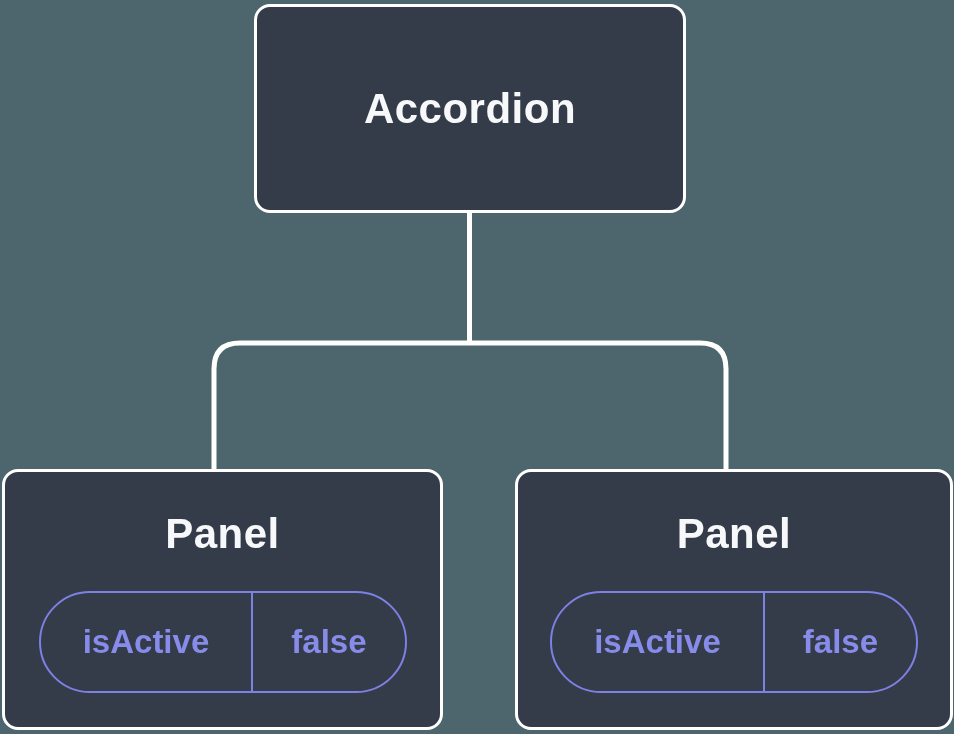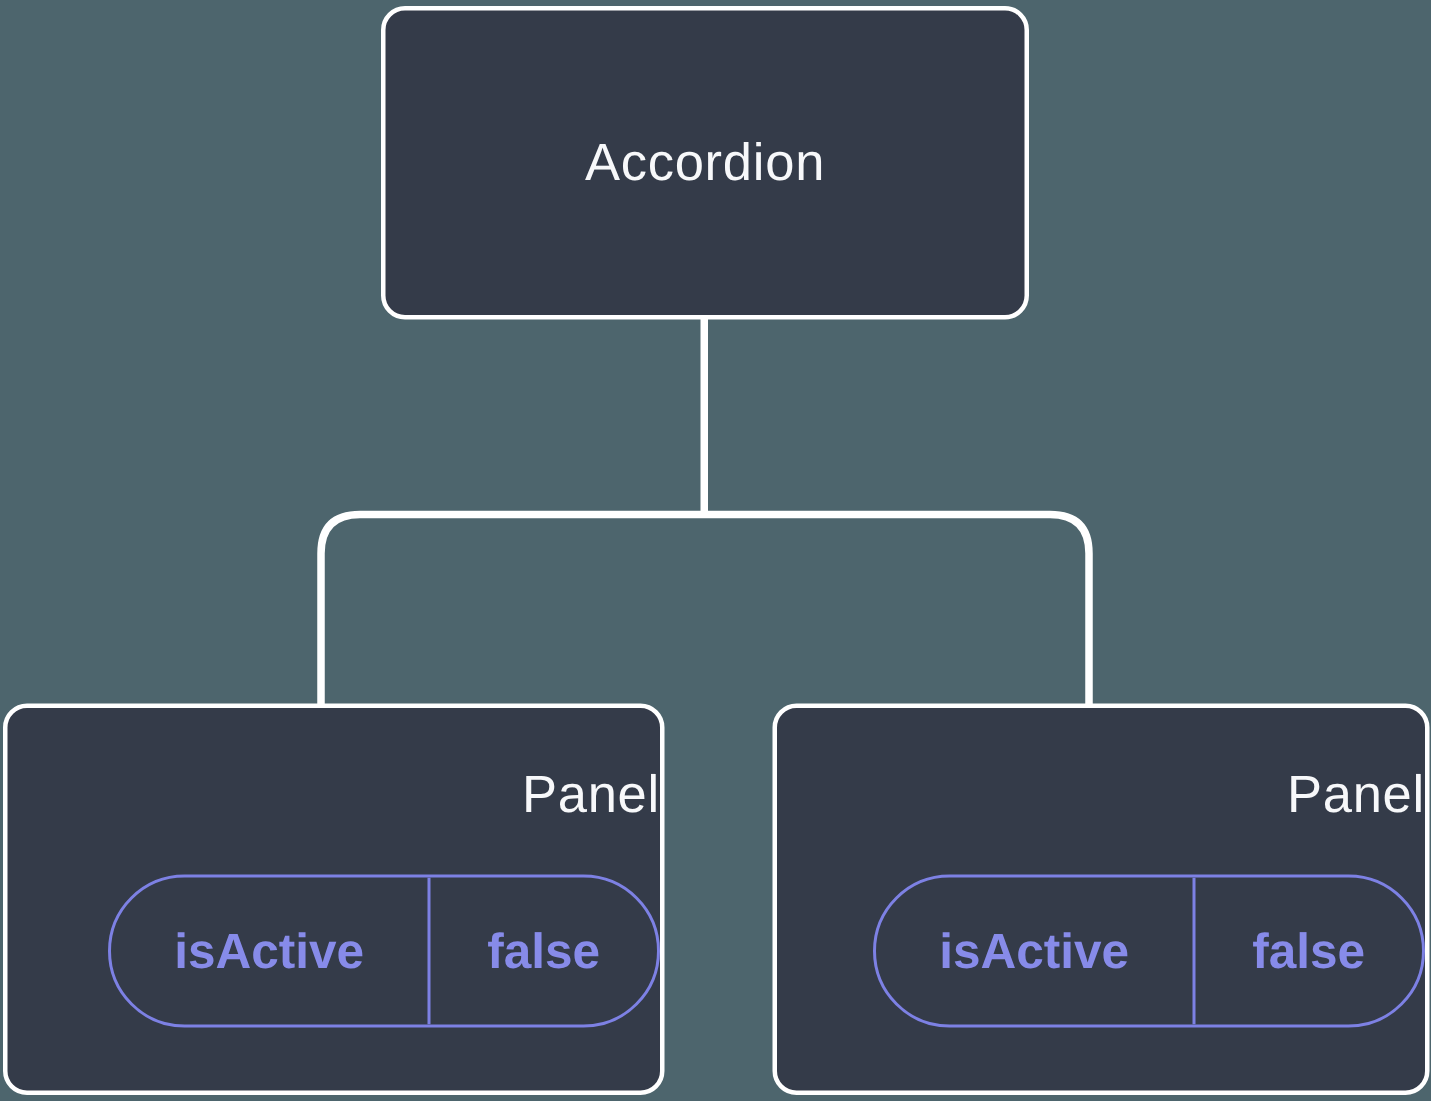--- a/index.html
+++ b/index.html
@@ -47,27 +47,27 @@
     width: 432px; height: 209px;
     display: flex;
     align-items: center;
     justify-content: center;
   }
   .node-panel {
     top: 469px;
     width: 441px; height: 261px;
     display: flex;
     flex-direction: column;
-    align-items: flex-end;
+    align-items: center;
   }
   .node-panel-left  { left: 2px; }
   .node-panel-right { left: 515px; width: 438px; }
   .node-title {
-    font-size: 35px;
-    font-weight: 400;
+    font-size: 42px;
+    font-weight: 700;
     letter-spacing: 0.5px;
     color: var(--node-text);
   }
   .panel-title {
     margin-top: 38px;
   }
   .prop-pill {
     margin-top: 33px;
     width: 368px;
     height: 102px;

